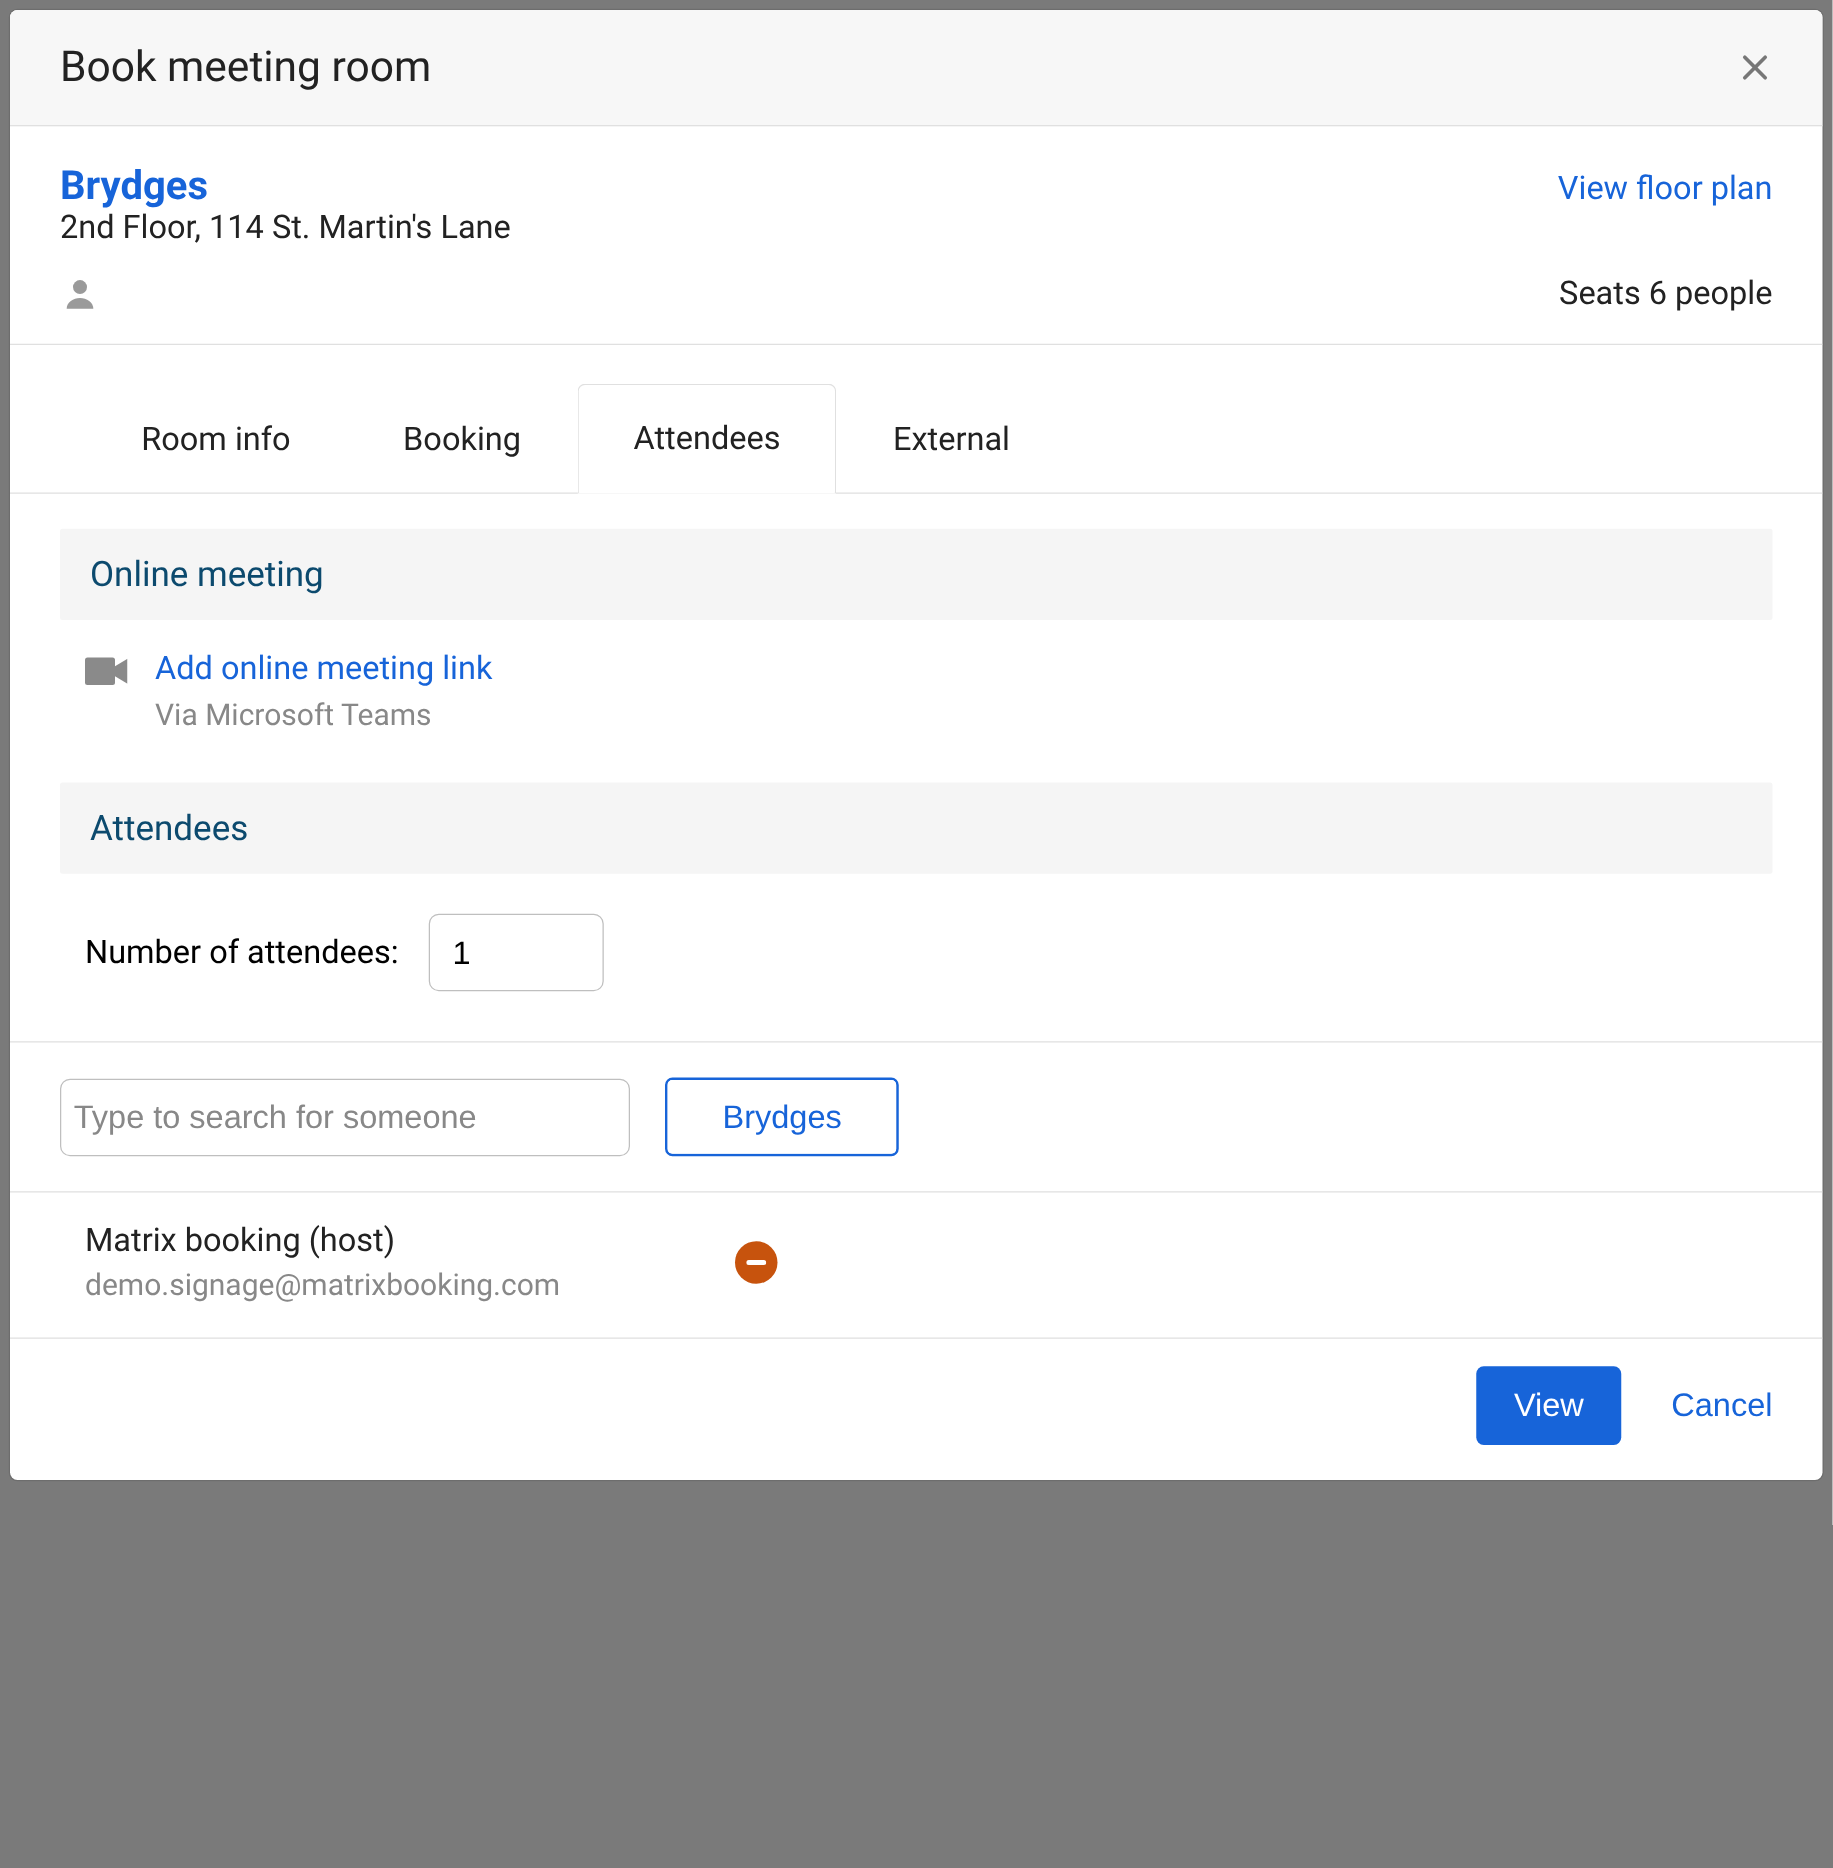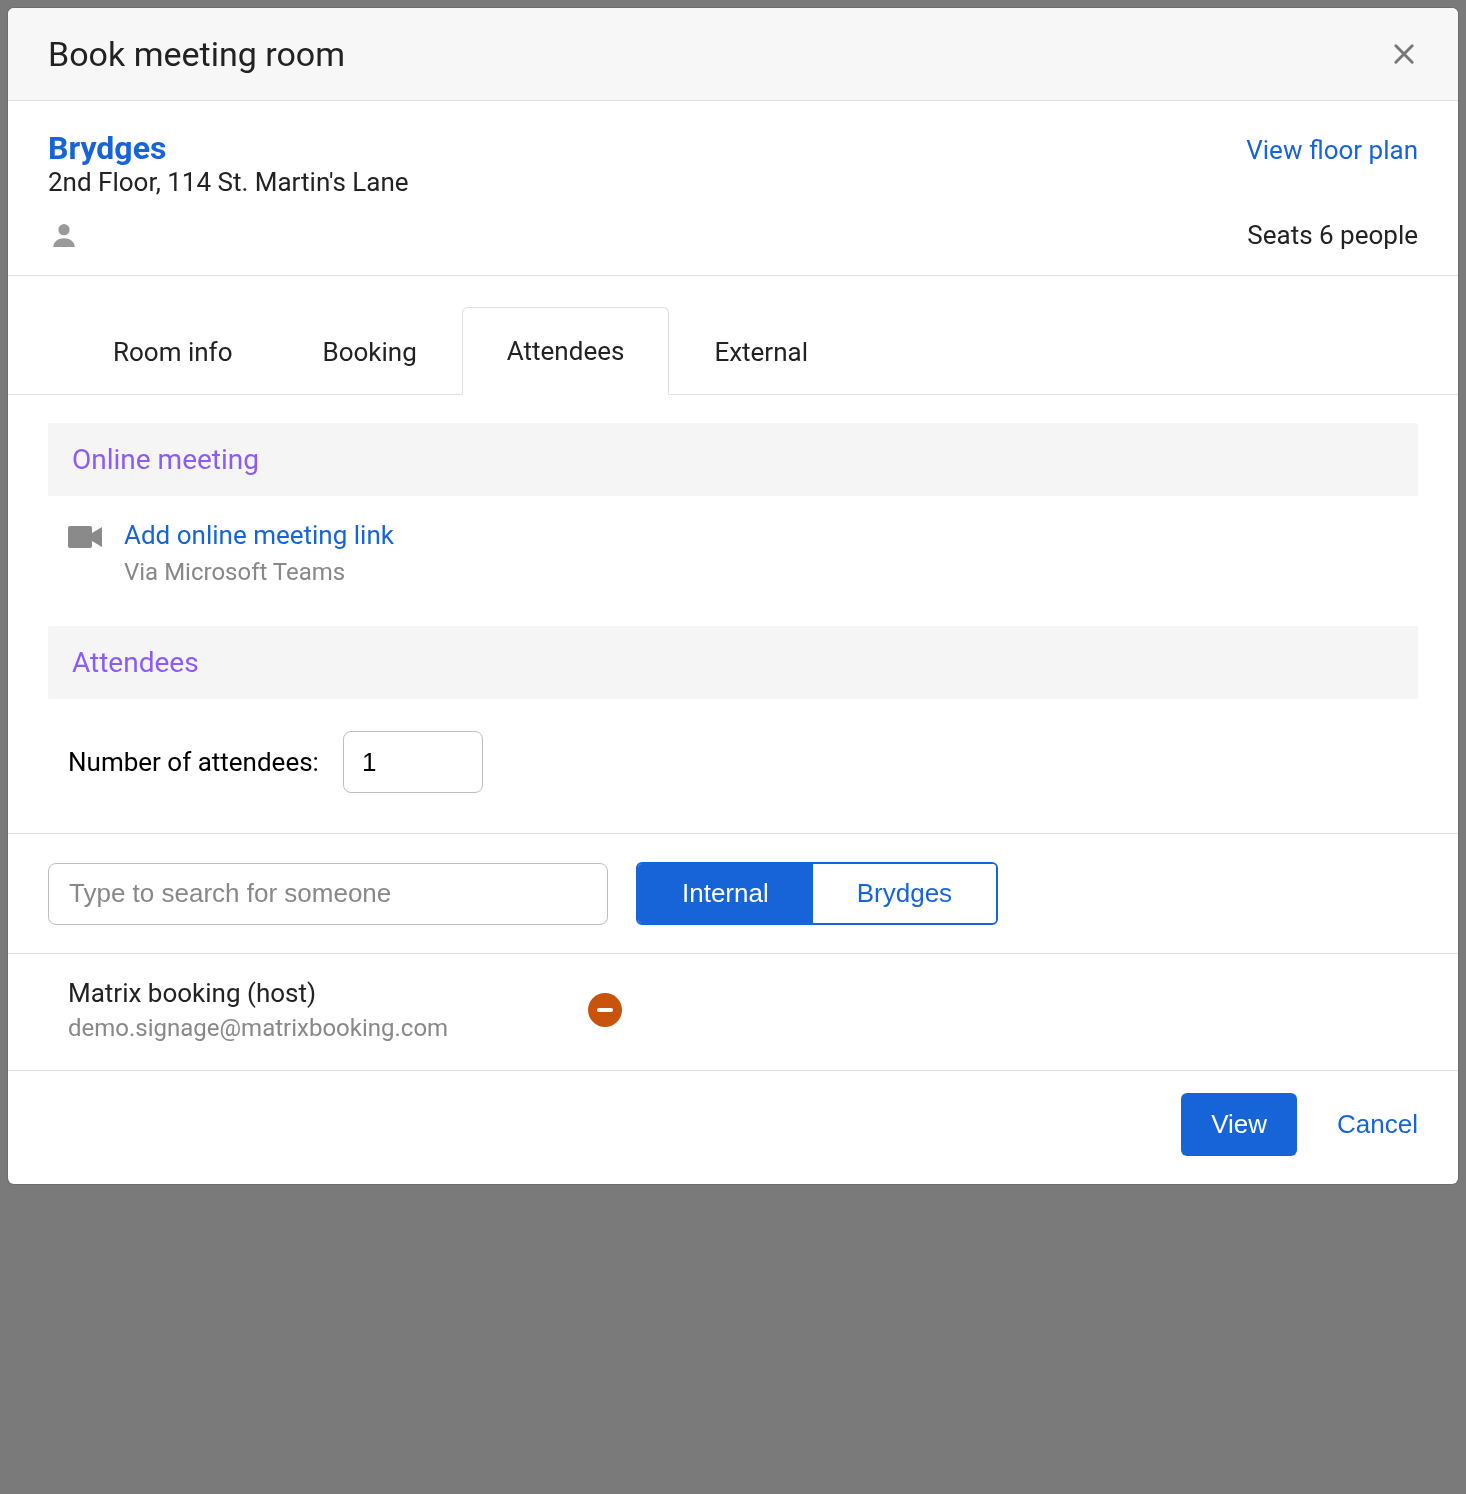--- a/index.html
+++ b/index.html
@@ -102,21 +102,21 @@
       border-radius: 6px 6px 0 0;
       background: #fff;
     }
 
     .content { padding: 28px 40px 0 40px; }
 
     .section-header {
       background: #f5f5f5;
       padding: 20px 24px;
       font-size: 28px;
-      color: #8b5cf6;
+      color: #0c4a6e;
       border-radius: 2px;
     }
 
     .online-meeting-body {
       padding: 24px 20px 40px 20px;
       display: flex;
       gap: 22px;
       align-items: flex-start;
     }
     .camera-icon { color: #8a8a8a; margin-top:4px; }
@@ -151,26 +151,26 @@
 
     .search-row {
       display: flex;
       align-items: center;
       gap: 28px;
       padding: 28px 40px;
       border-top: 1px solid #e0e0e0;
       border-bottom: 1px solid #e0e0e0;
     }
     .search-input {
-      width: 560px;
+      width: 456px;
       height: 62px;
       border: 1px solid #bfbfbf;
       border-radius: 8px;
       font-size: 26px;
-      padding: 0 20px;
+      padding: 0 10px;
       color: #333;
     }
     .search-input::placeholder { color: #888; }
 
     .segmented {
       display: flex;
       border: 2px solid #1764d9;
       border-radius: 6px;
       overflow: hidden;
     }
@@ -293,21 +293,20 @@
     <div class="attendees-count-row">
       <span>Number of attendees:</span>
       <input class="count-input" type="text" value="1" style="">
     </div>
 
   </div>
 
   <div class="search-row">
     <input class="search-input" type="text" placeholder="Type to search for someone" style="">
     <div class="segmented">
-      <button class="seg-btn active">Internal</button>
       <button class="seg-btn">Brydges</button>
     </div>
   </div>
 
   <div class="attendee-row">
     <div class="attendee-info">
       <div class="attendee-name">Matrix booking (host)</div>
       <div class="attendee-email">demo.signage@matrixbooking.com</div>
     </div>
     <button class="remove-btn">

